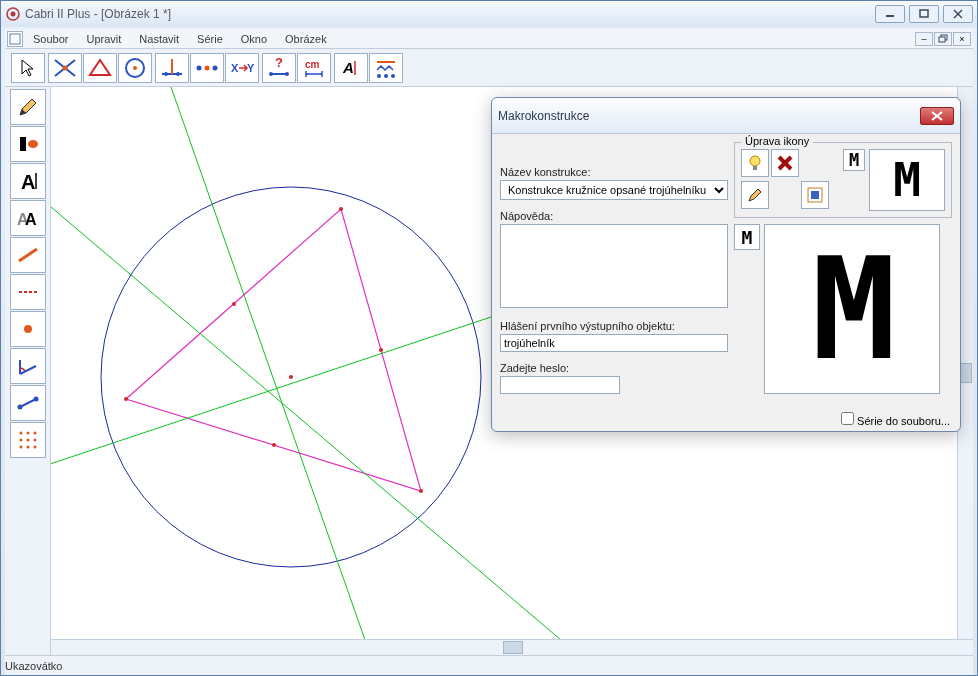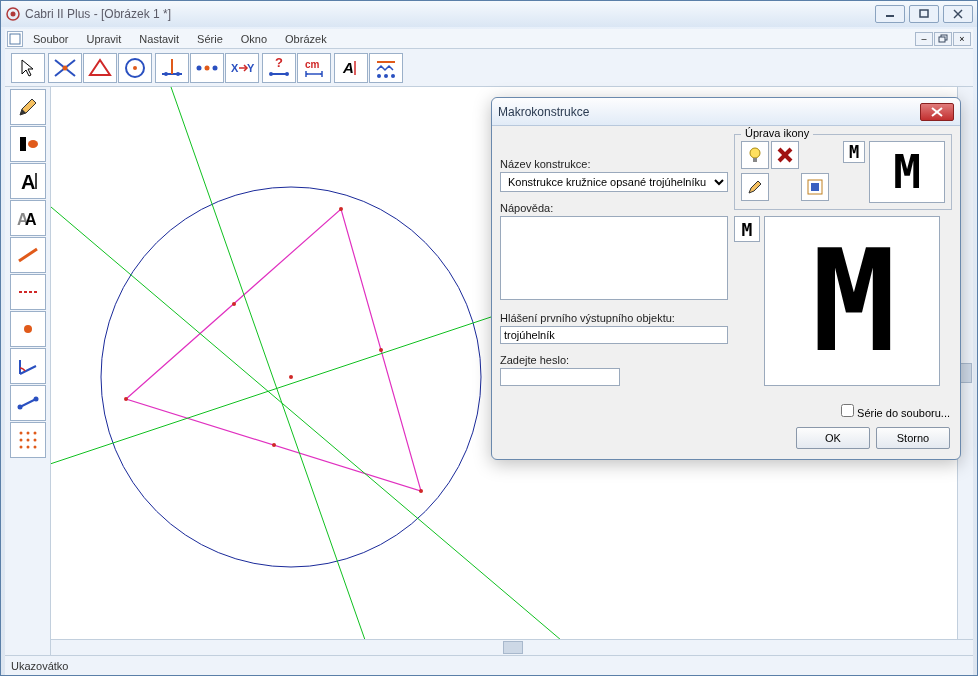--- a/index.html
+++ b/index.html
@@ -171,40 +171,39 @@
   position:absolute; top:1px; left:49%;
   height:13px; width:20px;
   background:#cdd8e6; border:1px solid #a8b8cc;
 }
 
 
 .statusbar {
   height: 20px;
   background: #eef3fa;
   border-top: 1px solid #c2cfdd;
-  padding-left: 6px;
   display: flex;
   align-items: center;
   font-size: 11px;
   color: #333;
 }
 
 
 .dialog {
   position: absolute;
   left: 490px;
   top: 96px;
   width: 470px;
   background: #f0f0f0;
   border: 1px solid #6a89ad;
   border-radius: 6px;
   box-shadow: 0 4px 18px rgba(0,0,0,0.25);
 }
 .dialog-titlebar {
-  height: 28px;
+  height: 36px;
   background: linear-gradient(#fdfdfe, #e1ebf7);
   border-bottom: 1px solid #b8c8dc;
   display: flex;
   align-items: center;
   padding: 0 6px;
   border-radius: 6px 6px 0 0;
 }
 .dialog-titlebar .title {
   flex:1;
   font-size:12px;
@@ -645,19 +644,15 @@
             </div>
         </div>
       </div>
     </div>
     <div class="dlg-checkbox-row">
       <label>
         <input type="checkbox" style="">
         <span>Série do souboru...</span>
       </label>
     </div>
-    <div class="dlg-footer">
-      <button class="dlg-btn">OK</button>
-      <button class="dlg-btn">Storno</button>
-    </div>
   </div>
 
 </div>
 
 </body></html>

